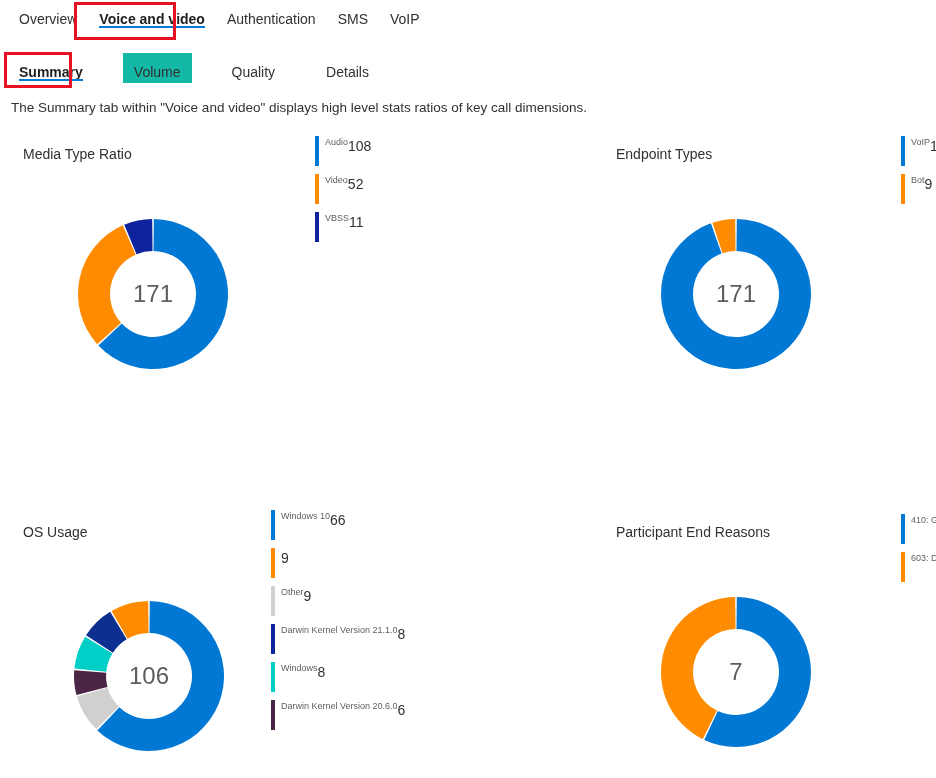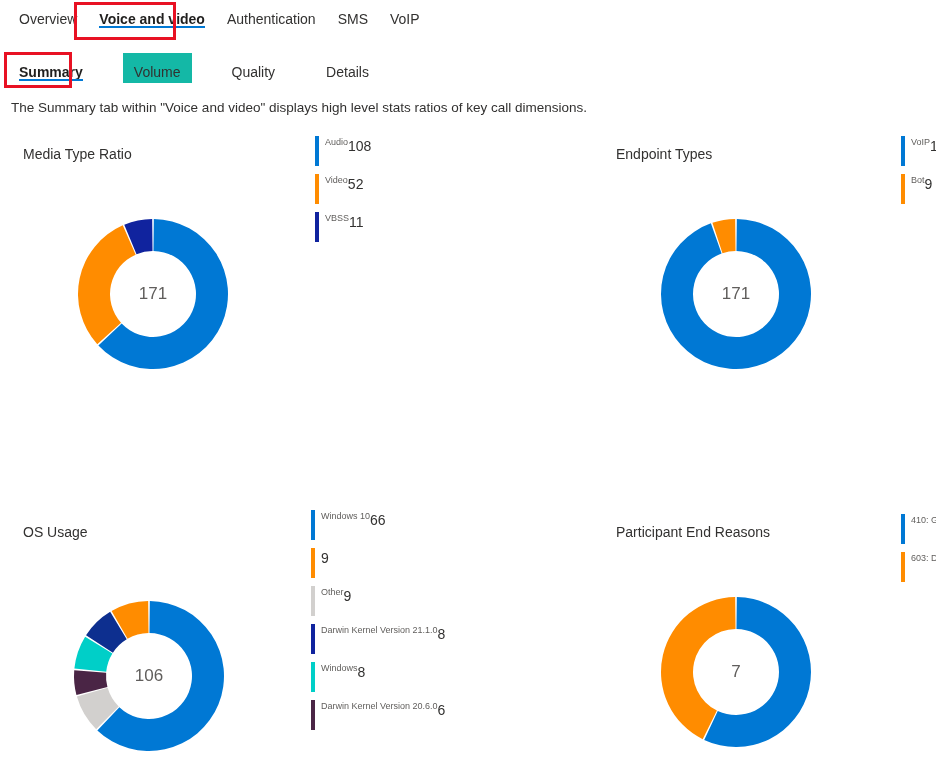--- a/index.html
+++ b/index.html
@@ -135,21 +135,21 @@
   }
   .donut-center {
     position: absolute;
     left: 0;
     right: 0;
     top: 0;
     bottom: 0;
     display: flex;
     align-items: center;
     justify-content: center;
-    font-size: 17px;
+    font-size: 24px;
     color: #605e5c;
     pointer-events: none;
   }
 
   
   .legend {
     flex: 1 1 auto;
     padding-top: 0;
   }
   .legend-item {
@@ -180,21 +180,21 @@
   .legend-value {
     font-size: 14px;
     line-height: 20px;
     color: #323130;
     white-space: nowrap;
   }
 
   
   #panel-media-type  .legend { margin-left: 82px; margin-top: -40px; }
   #panel-endpoint    .legend { margin-left: 85px; margin-top: -40px; }
-  #panel-os-usage    .legend { margin-left: 82px; margin-top: -44px; }
+  #panel-os-usage    .legend { margin-left: 42px; margin-top: -44px; }
   #panel-end-reasons .legend { margin-left: 85px; margin-top: -40px; }
 
   #panel-media-type  .donut-wrap { margin-left: 62px; margin-top: 38px; }
   #panel-endpoint    .donut-wrap { margin-left: 52px; margin-top: 38px; }
   #panel-os-usage    .donut-wrap { margin-left: 58px; margin-top: 42px; text-align: right; }
   #panel-end-reasons .donut-wrap { margin-left: 52px; margin-top: 38px; }
 </style>
 </head>
 <body>
 

